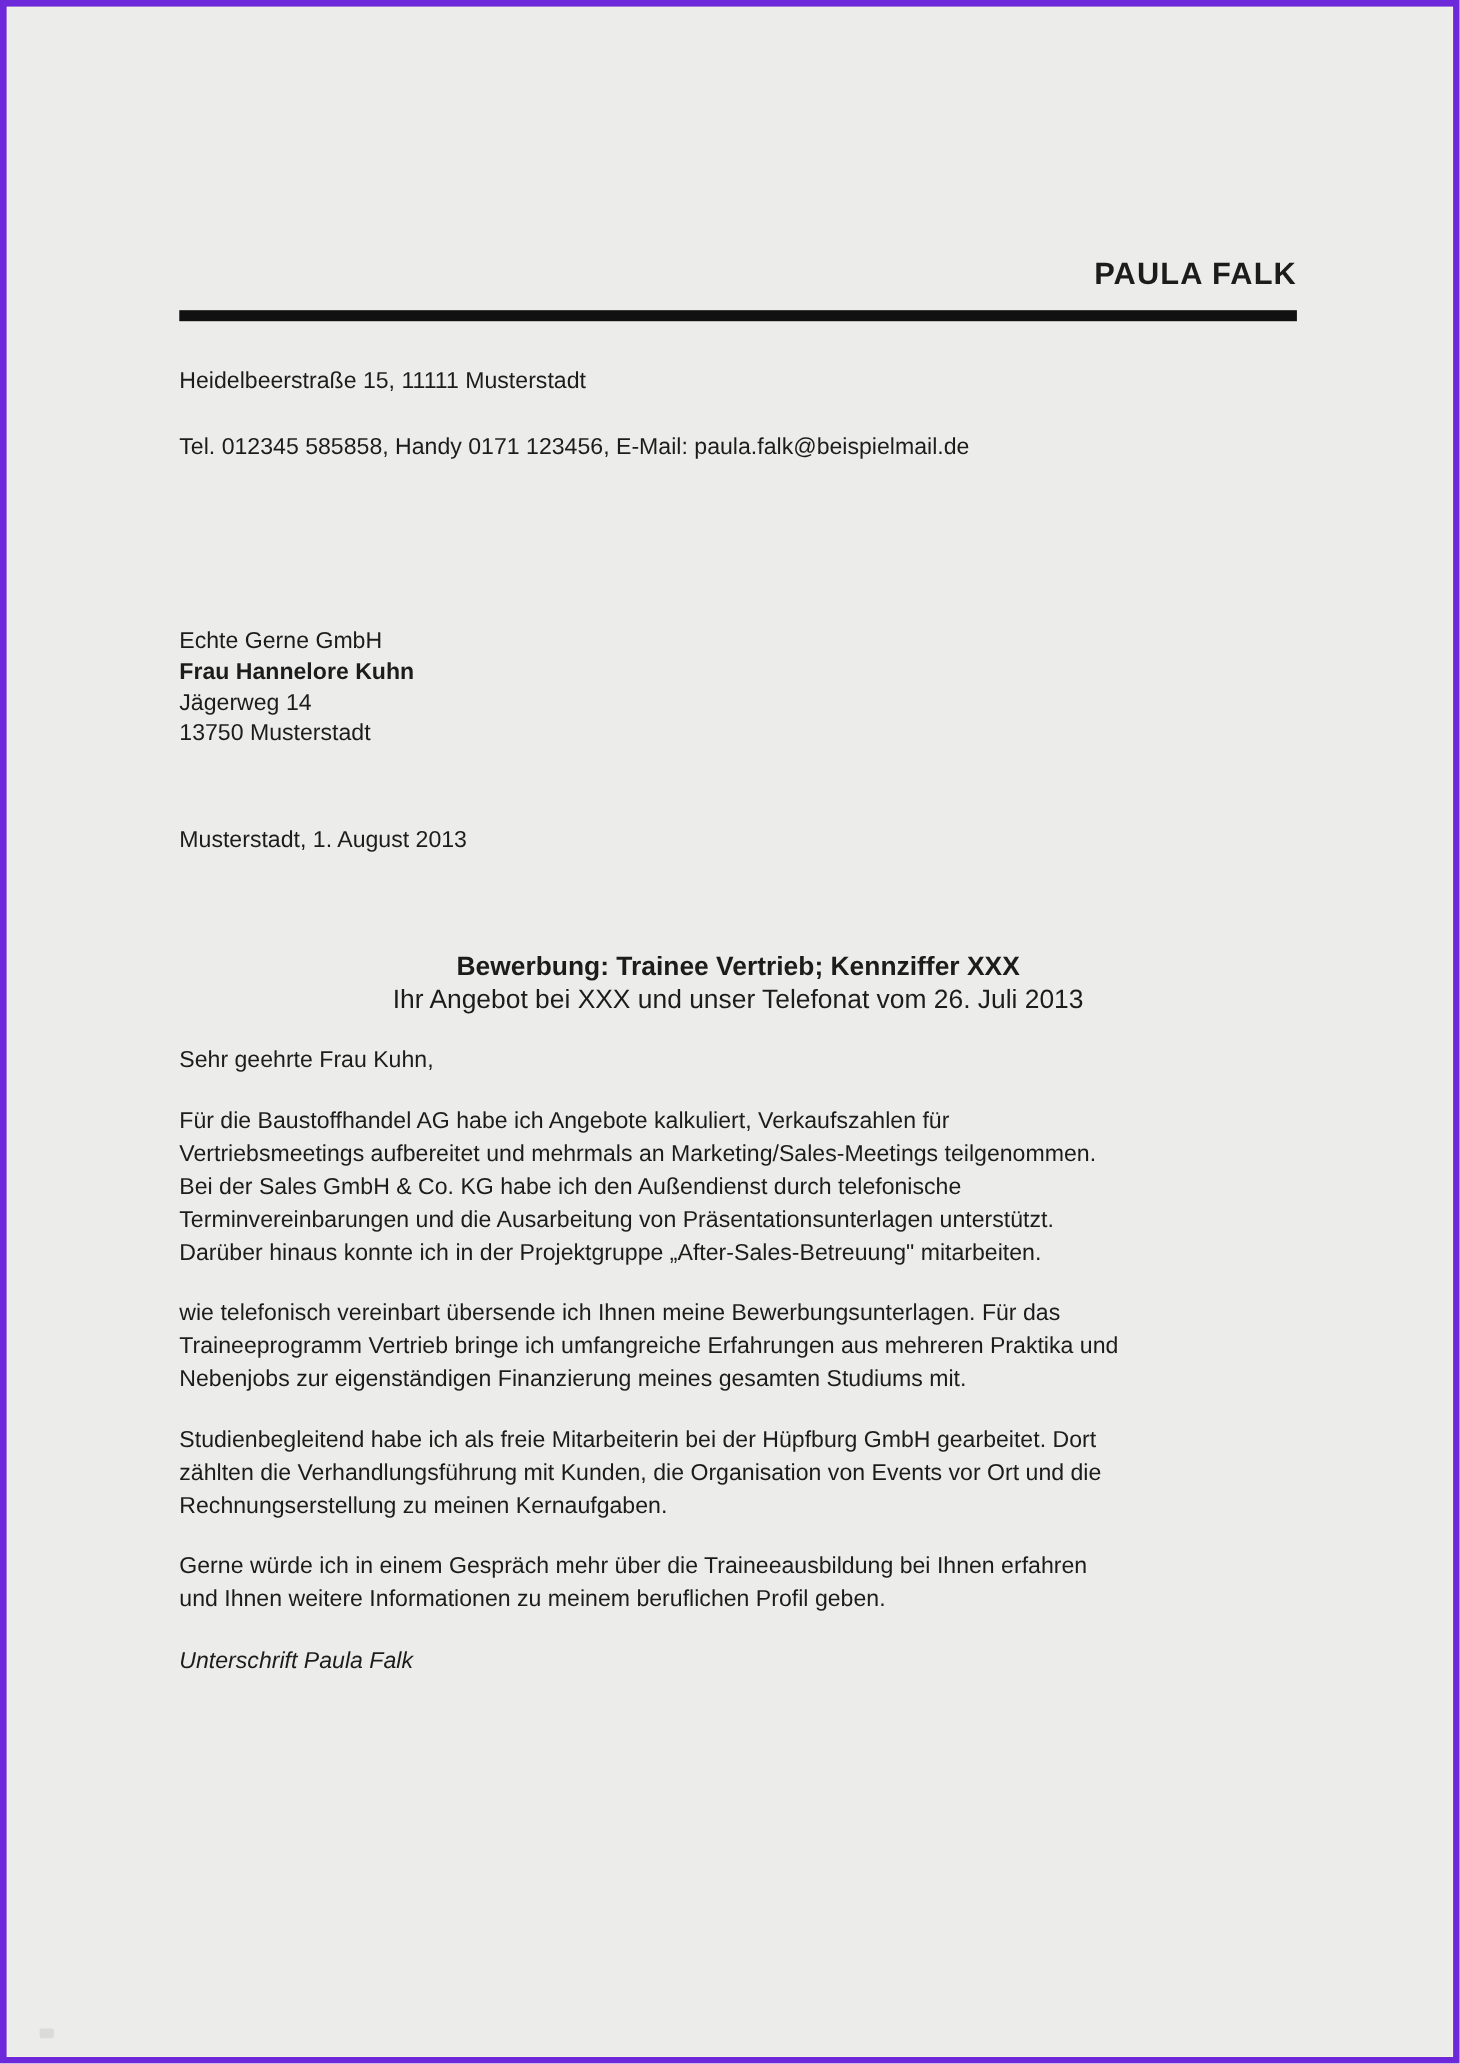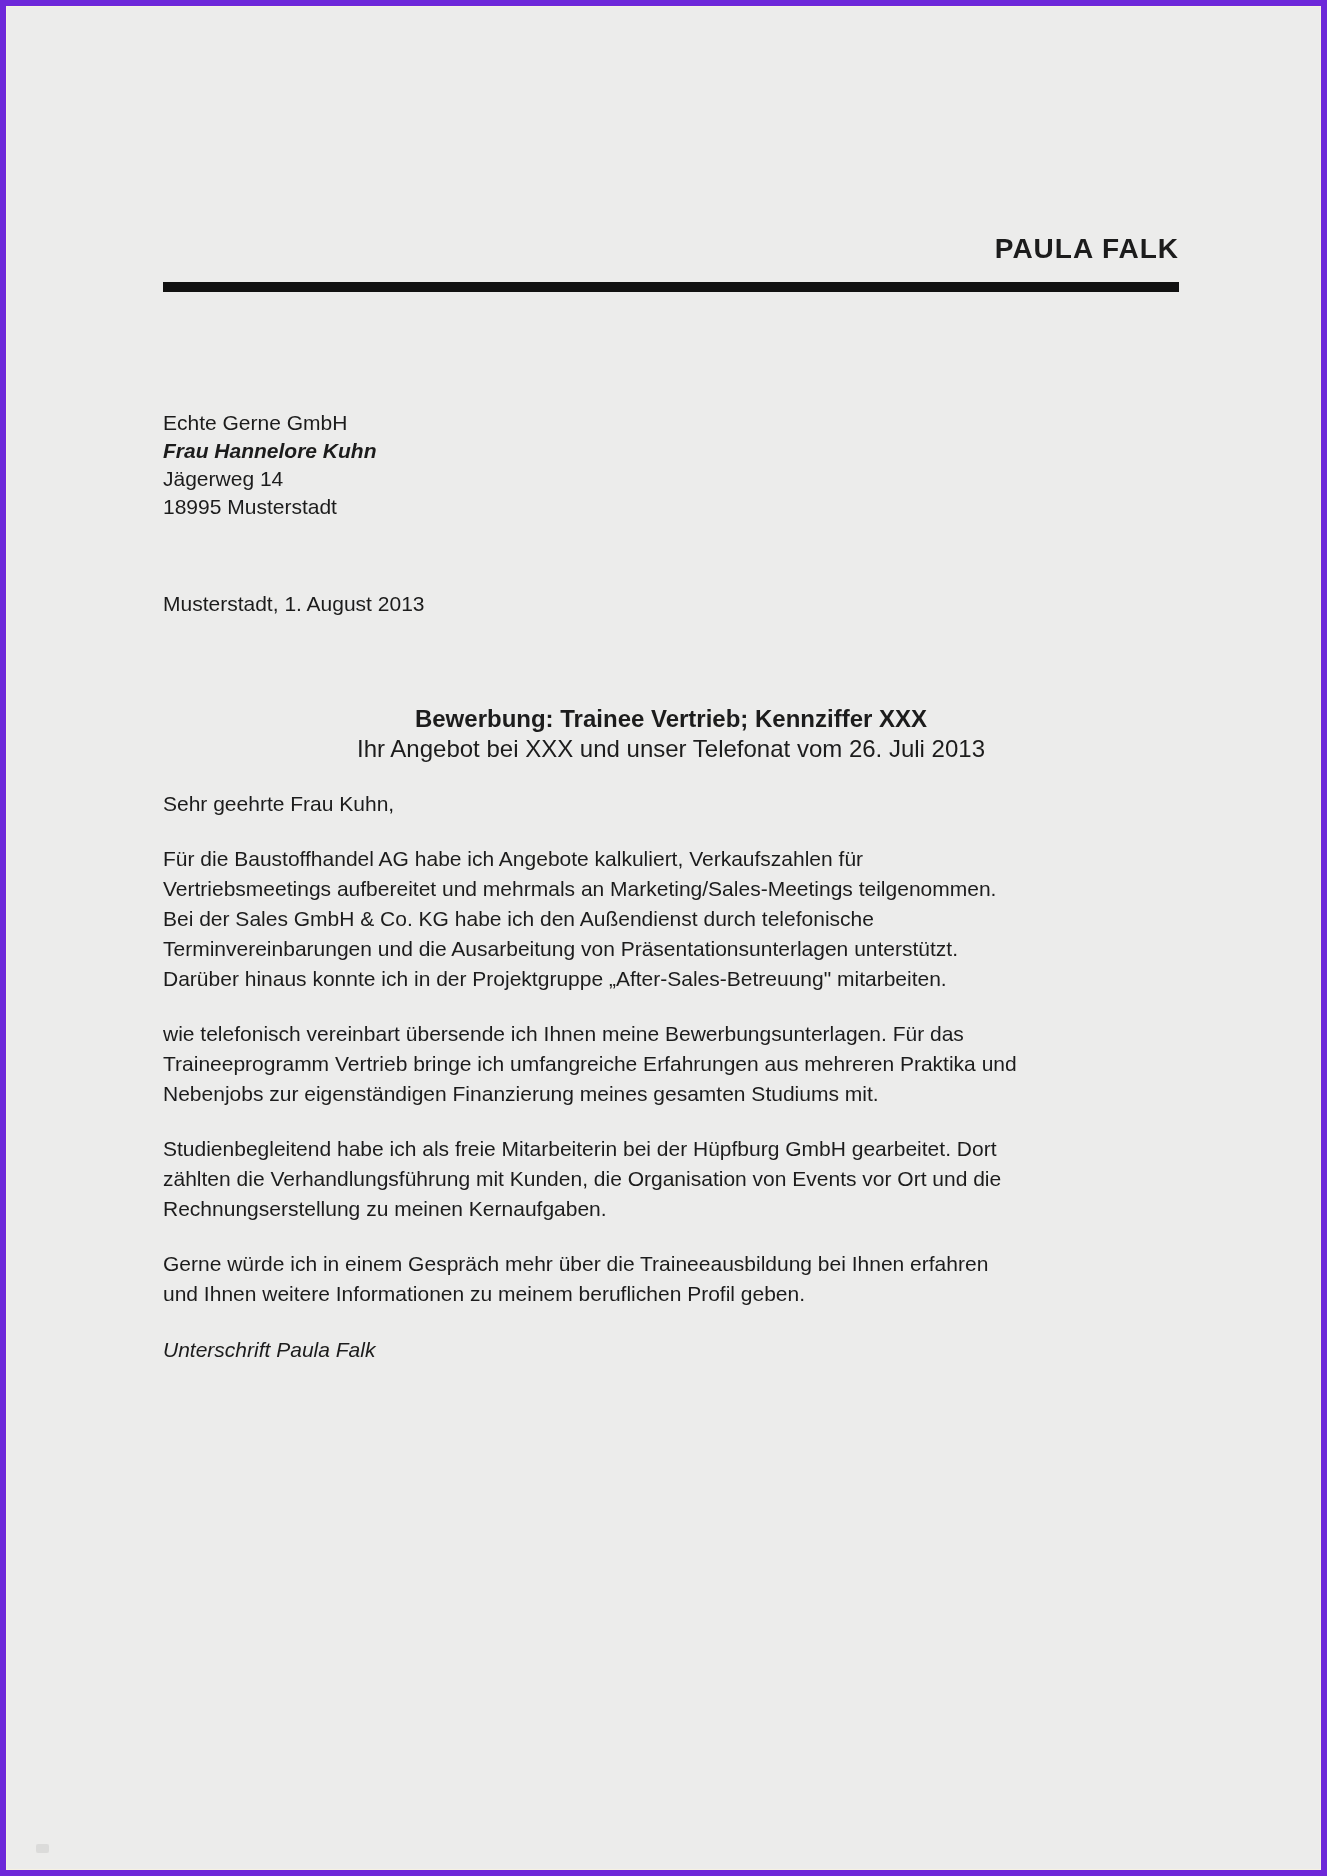--- a/index.html
+++ b/index.html
@@ -44,21 +44,21 @@
     font-size: 21px;
     line-height: 30px;
     white-space: pre-line;
   }
   .recipient-block {
     margin-top: 117px;
     font-size: 21px;
     line-height: 28px;
   }
   .recipient-block .line { white-space: pre-line; }
-  .recipient-contact { font-weight: 700; font-style: italic; }
+  .recipient-contact { font-weight: 700; }
   .date-line {
     margin-top: 68px;
     font-size: 21px;
     line-height: 30px;
     padding-right: 40px;
     white-space: pre-line;
   }
   .subject-block {
     margin-top: 85px;
     font-size: 24px;
@@ -105,26 +105,30 @@
 </head>
 <body>
 
 <div class="page">
   <div class="content">
 
     <div class="sender-name">PAULA FALK</div>
 
     <div class="header-bar"></div>
 
+    <div class="contact-block">
+      <div class="line">Heidelbeerstraße 15, 11111 Musterstadt</div>
+      <div class="line">Tel. 012345 585858, Handy 0171 123456, E-Mail: paula.falk@beispielmail.de</div>
+    </div>
 
     <div class="recipient-block">
       <div class="line">Echte Gerne GmbH</div>
       <div class="line recipient-contact">Frau Hannelore Kuhn</div>
       <div class="line">Jägerweg 14</div>
-      <div class="line">18995 Musterstadt</div>
+      <div class="line">13750 Musterstadt</div>
     </div>
 
     <div class="date-line">Musterstadt, 1. August 2013</div>
 
     <div class="subject-block">
       <div class="subject-primary">Bewerbung: Trainee Vertrieb; Kennziffer XXX</div>
       <div class="subject-secondary">Ihr Angebot bei XXX und unser Telefonat vom 26. Juli 2013</div>
     </div>
 
     <div class="salutation">Sehr geehrte Frau Kuhn,</div>

